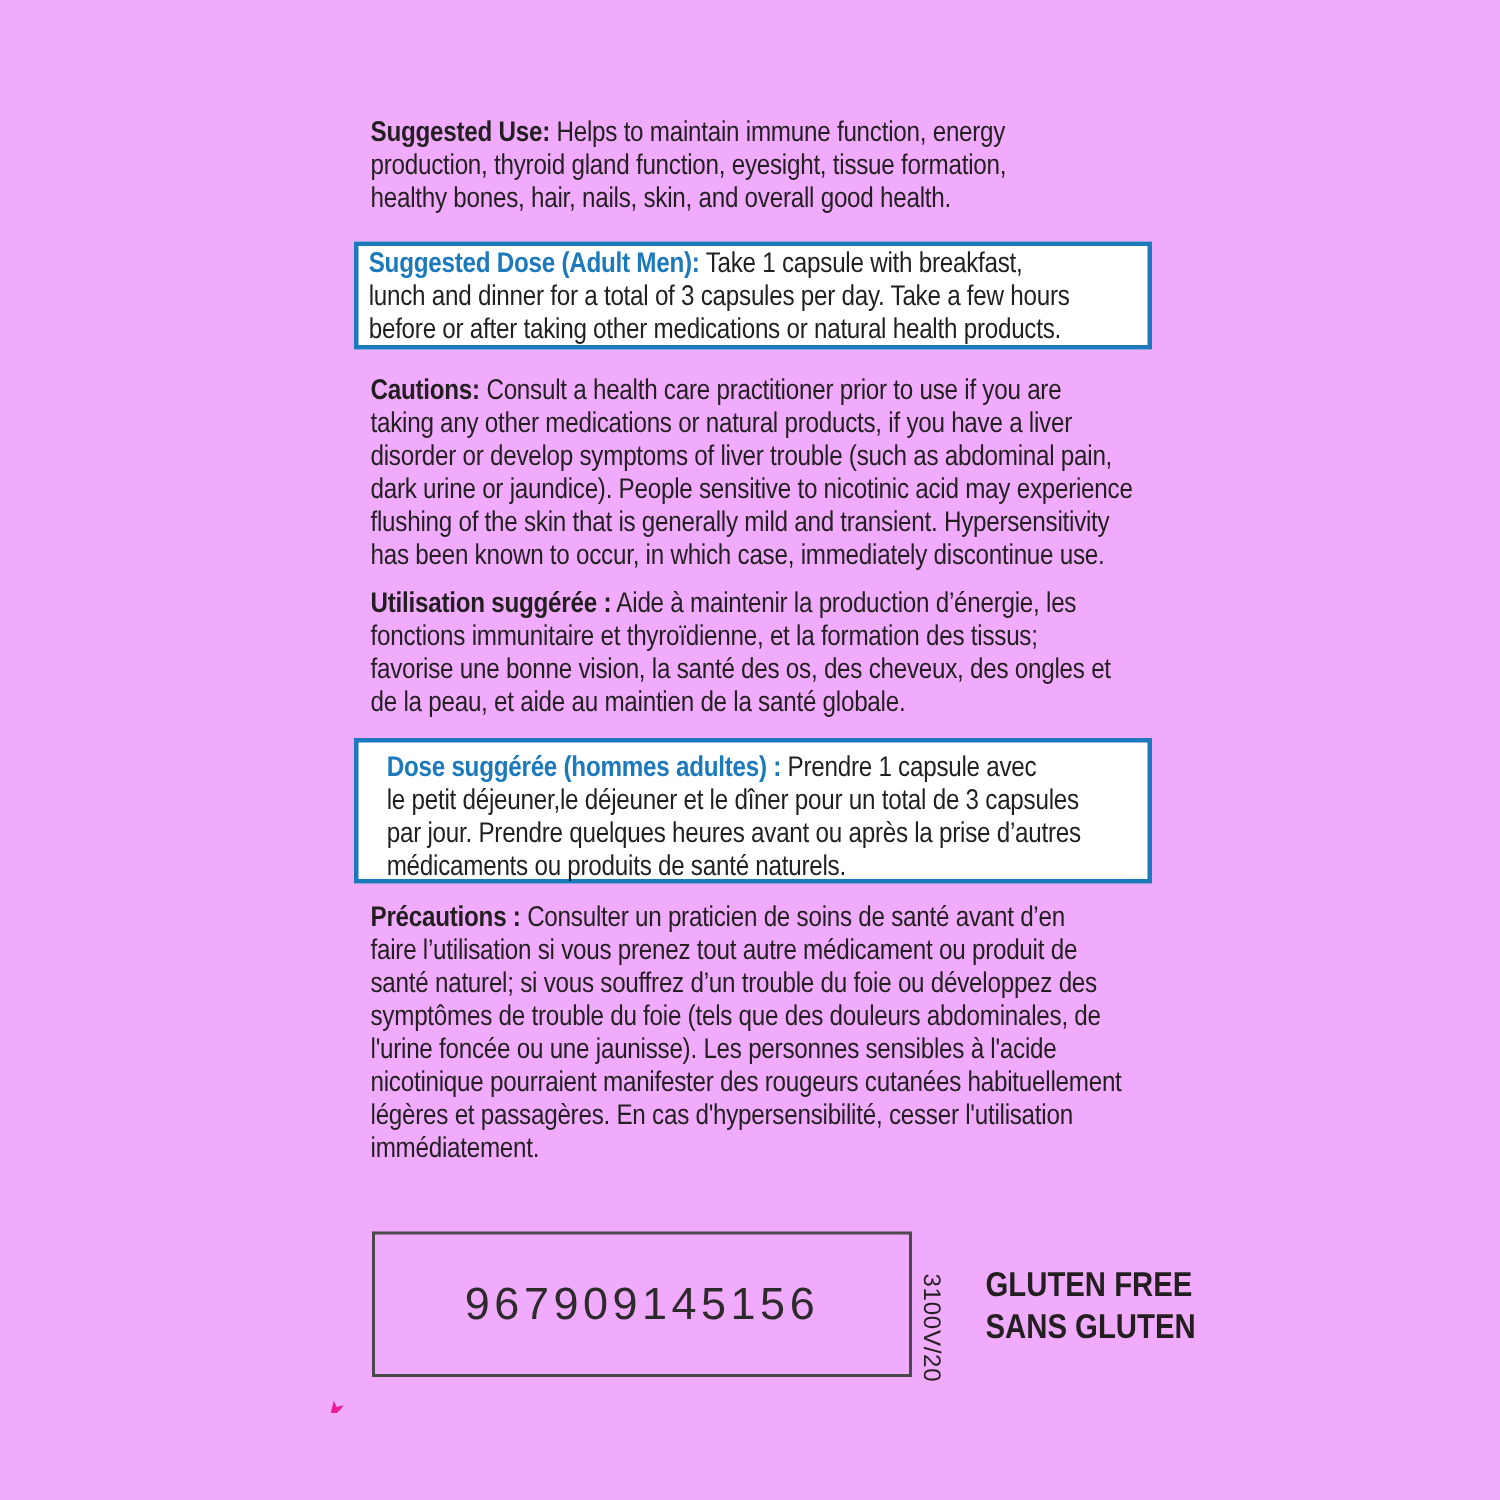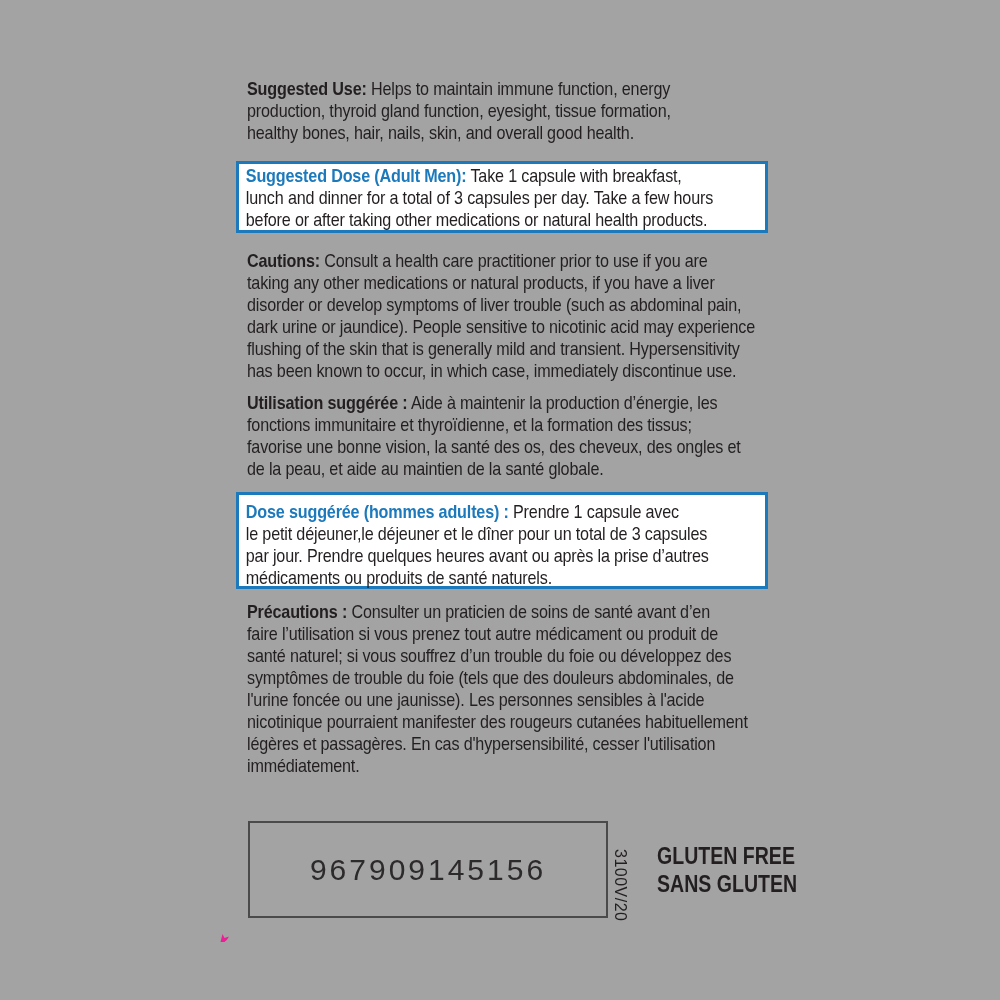--- a/index.html
+++ b/index.html
@@ -6,21 +6,21 @@
     --ink:#231f20;
     --blue:#1b79bc;
     --magenta:#ec1e96;
     --upc-border:#4a4a4a;
   }
   *{margin:0;padding:0;box-sizing:border-box;}
   html,body{background:#ffffff;}
   .page{
     position:relative;
     width:1000px;height:1000px;
-    background:#a3a3a3;
+    background:#f0abfc;
     overflow:hidden;
     font-family:"Liberation Sans",sans-serif;
     color:var(--ink);
   }
   
   .para{
     position:absolute;
     left:247px;
     width:720px;
     font-size:19px;
@@ -45,21 +45,21 @@
     font-size:19px;
     line-height:22px;
     white-space:pre-line;
     transform:scaleX(0.85);
     transform-origin:0 0;
     letter-spacing:-0.2px;
     padding-left:8px;
   }
   #dose-box-en{top:161px;height:72px;}
   #dose-box-en .txt{padding-top:1px;}
-  #dose-box-fr{top:492px;height:97px;}
+  #dose-box-fr{top:492px;height:97px;padding-left:12px;}
   #dose-box-fr .txt{padding-top:6px;}
   #suggested-use{top:78px;}
   #cautions{top:250px;}
   #utilisation{top:392px;}
   #precautions{top:601px;}
   
   .upc-box{
     position:absolute;
     left:248px;top:821px;
     width:360px;height:97px;

